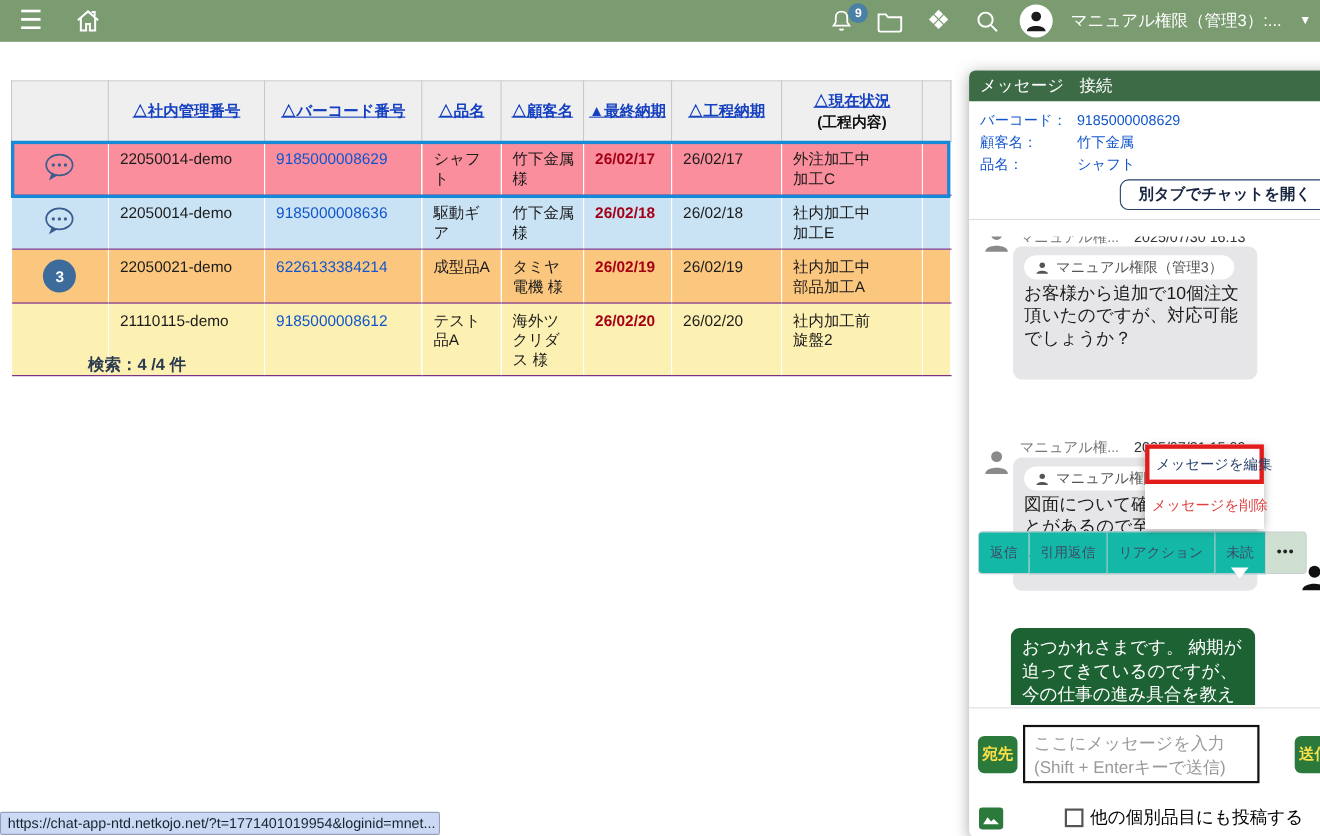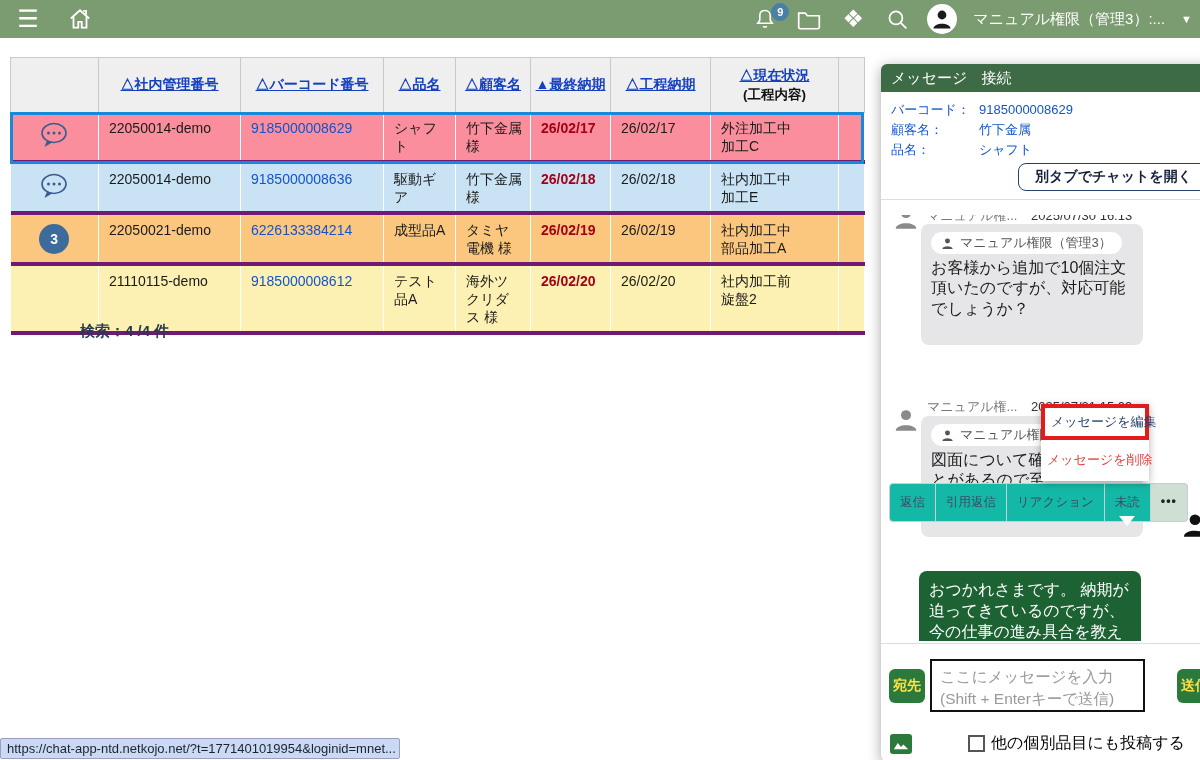--- a/index.html
+++ b/index.html
@@ -13,28 +13,28 @@
   .tb-icon { display:flex; align-items:center; justify-content:center; width:28px; height:28px; cursor:pointer; }
   .glyph { font-size:24px; line-height:1; }
   .bell-wrap { position:relative; }
   .badge { position:absolute; top:-2px; right:-10px; min-width:18px; height:18px; border-radius:9px;
            background:#4A7FA6; color:#fff; font-size:11px; font-weight:bold; display:flex; align-items:center; justify-content:center; }
   .avatar-circle { width:30px; height:30px; border-radius:50%; background:#fff; display:flex; align-items:center; justify-content:center; }
   .user-label { font-size:15px; }
   .caret { font-size:11px; }
 
   
-  .table-wrap { position:absolute; left:10px; top:57px; width:854px; }
+  .table-wrap { position:absolute; left:10px; top:73px; width:854px; }
   table { border-collapse:collapse; table-layout:fixed; width:854px; font-size:14px; color:#1b1b1b; }
   th { background:#EFEFEF; border:1px solid #C9C9C9; height:55px; text-align:center; vertical-align:middle;
        font-size:14px; padding:2px; }
   .sort-link { color:#1540C0; font-weight:bold; text-decoration:underline; cursor:pointer; }
   .th-sub { display:block; color:#111; font-weight:bold; text-decoration:none; font-size:13.5px; margin-top:1px; }
   td { height:49px; vertical-align:top; padding:7px 8px 4px 10px; border-right:1px solid rgba(255,255,255,.65);
-       border-bottom:4px solid #701a75; overflow:hidden; }
+       border-bottom:1px solid #701a75; overflow:hidden; }
   .icon-cell { text-align:center; vertical-align:middle; padding:4px; }
   .r0 td { background:#FA8E9C; }
   .r1 td { background:#C9E3F5; }
   .r2 td { background:#FBC77E; }
   .r3 td { background:#FCF0B2; }
   .link { color:#1155CC; cursor:pointer; }
   .due-final { color:#A50016; font-weight:bold; }
   .pre { white-space:pre-line; }
   .num-badge { display:inline-flex; width:30px; height:30px; border-radius:50%; background:#3D6B9B; color:#fff;
                font-size:14px; font-weight:bold; align-items:center; justify-content:center; }

